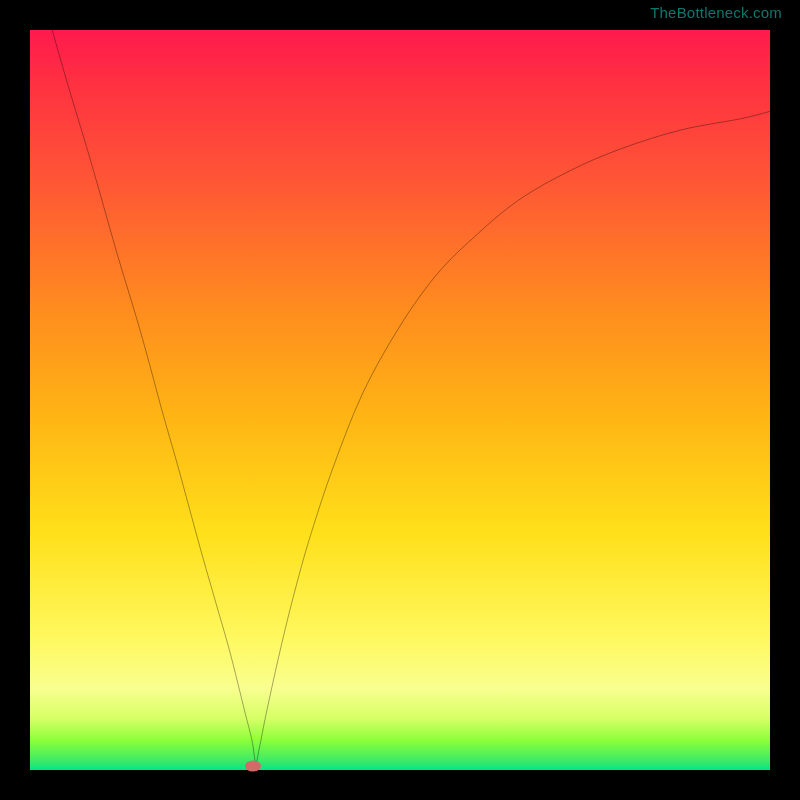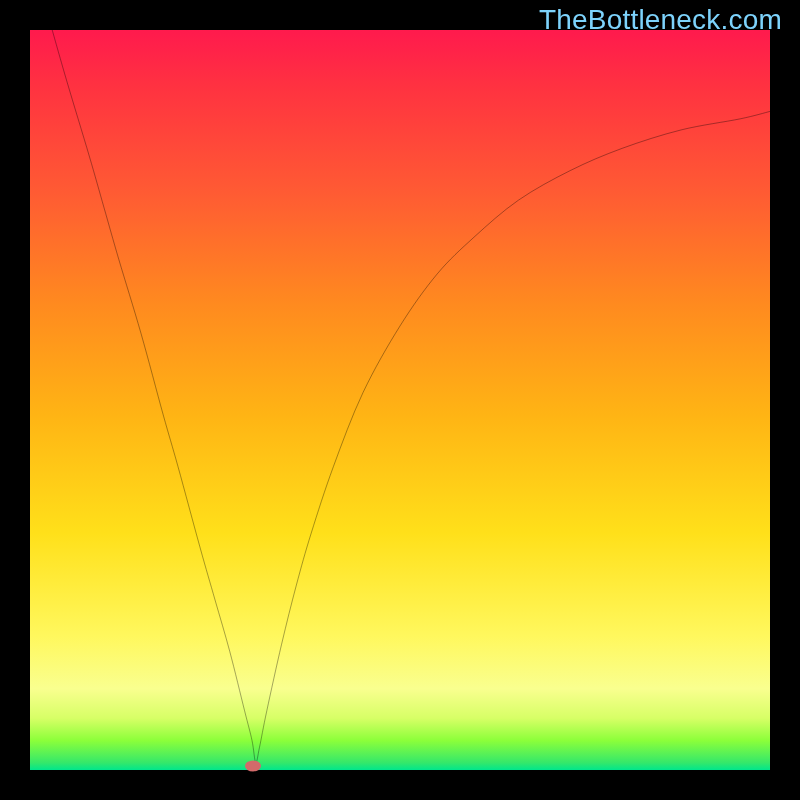--- a/index.html
+++ b/index.html
@@ -35,22 +35,22 @@
       #8cff3a 96%,
       #35e86a 99%,
       #00e68c 100%
     );
   }
 
   .watermark {
     position: absolute;
     top: 4px;
     right: 18px;
-    color: #7dd3fc;
-    font-size: 28px;
+    color: #0f766e;
+    font-size: 15px;
     font-weight: 400;
     letter-spacing: 0.2px;
     font-family: Arial, Helvetica, sans-serif;
     text-align: right;
   }
 
   .curve-svg {
     position: absolute;
     left: 30px;
     top: 30px;

